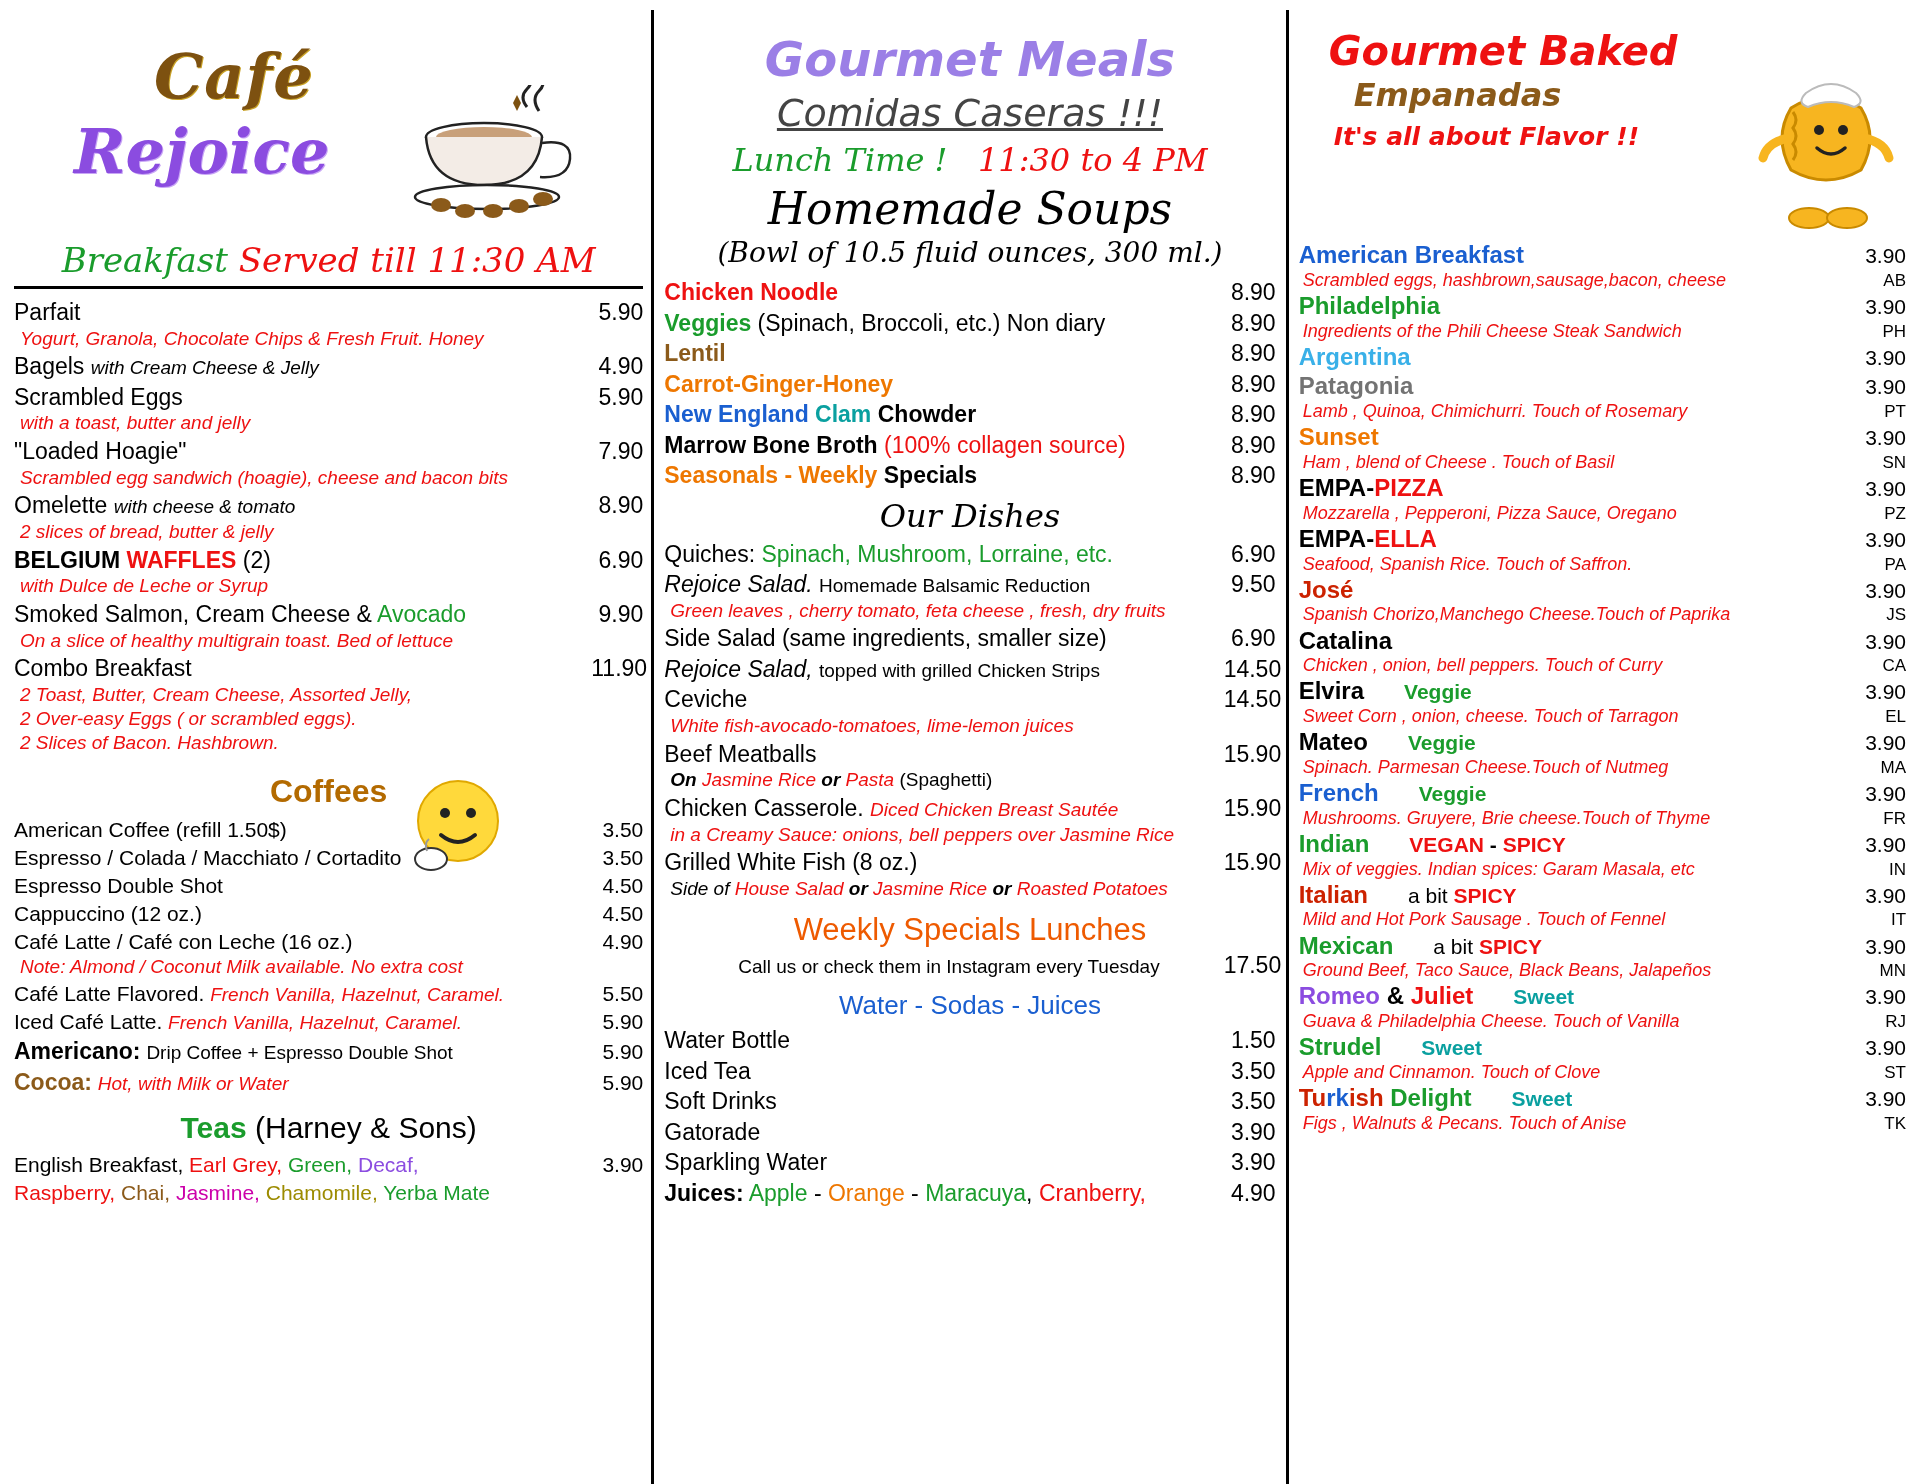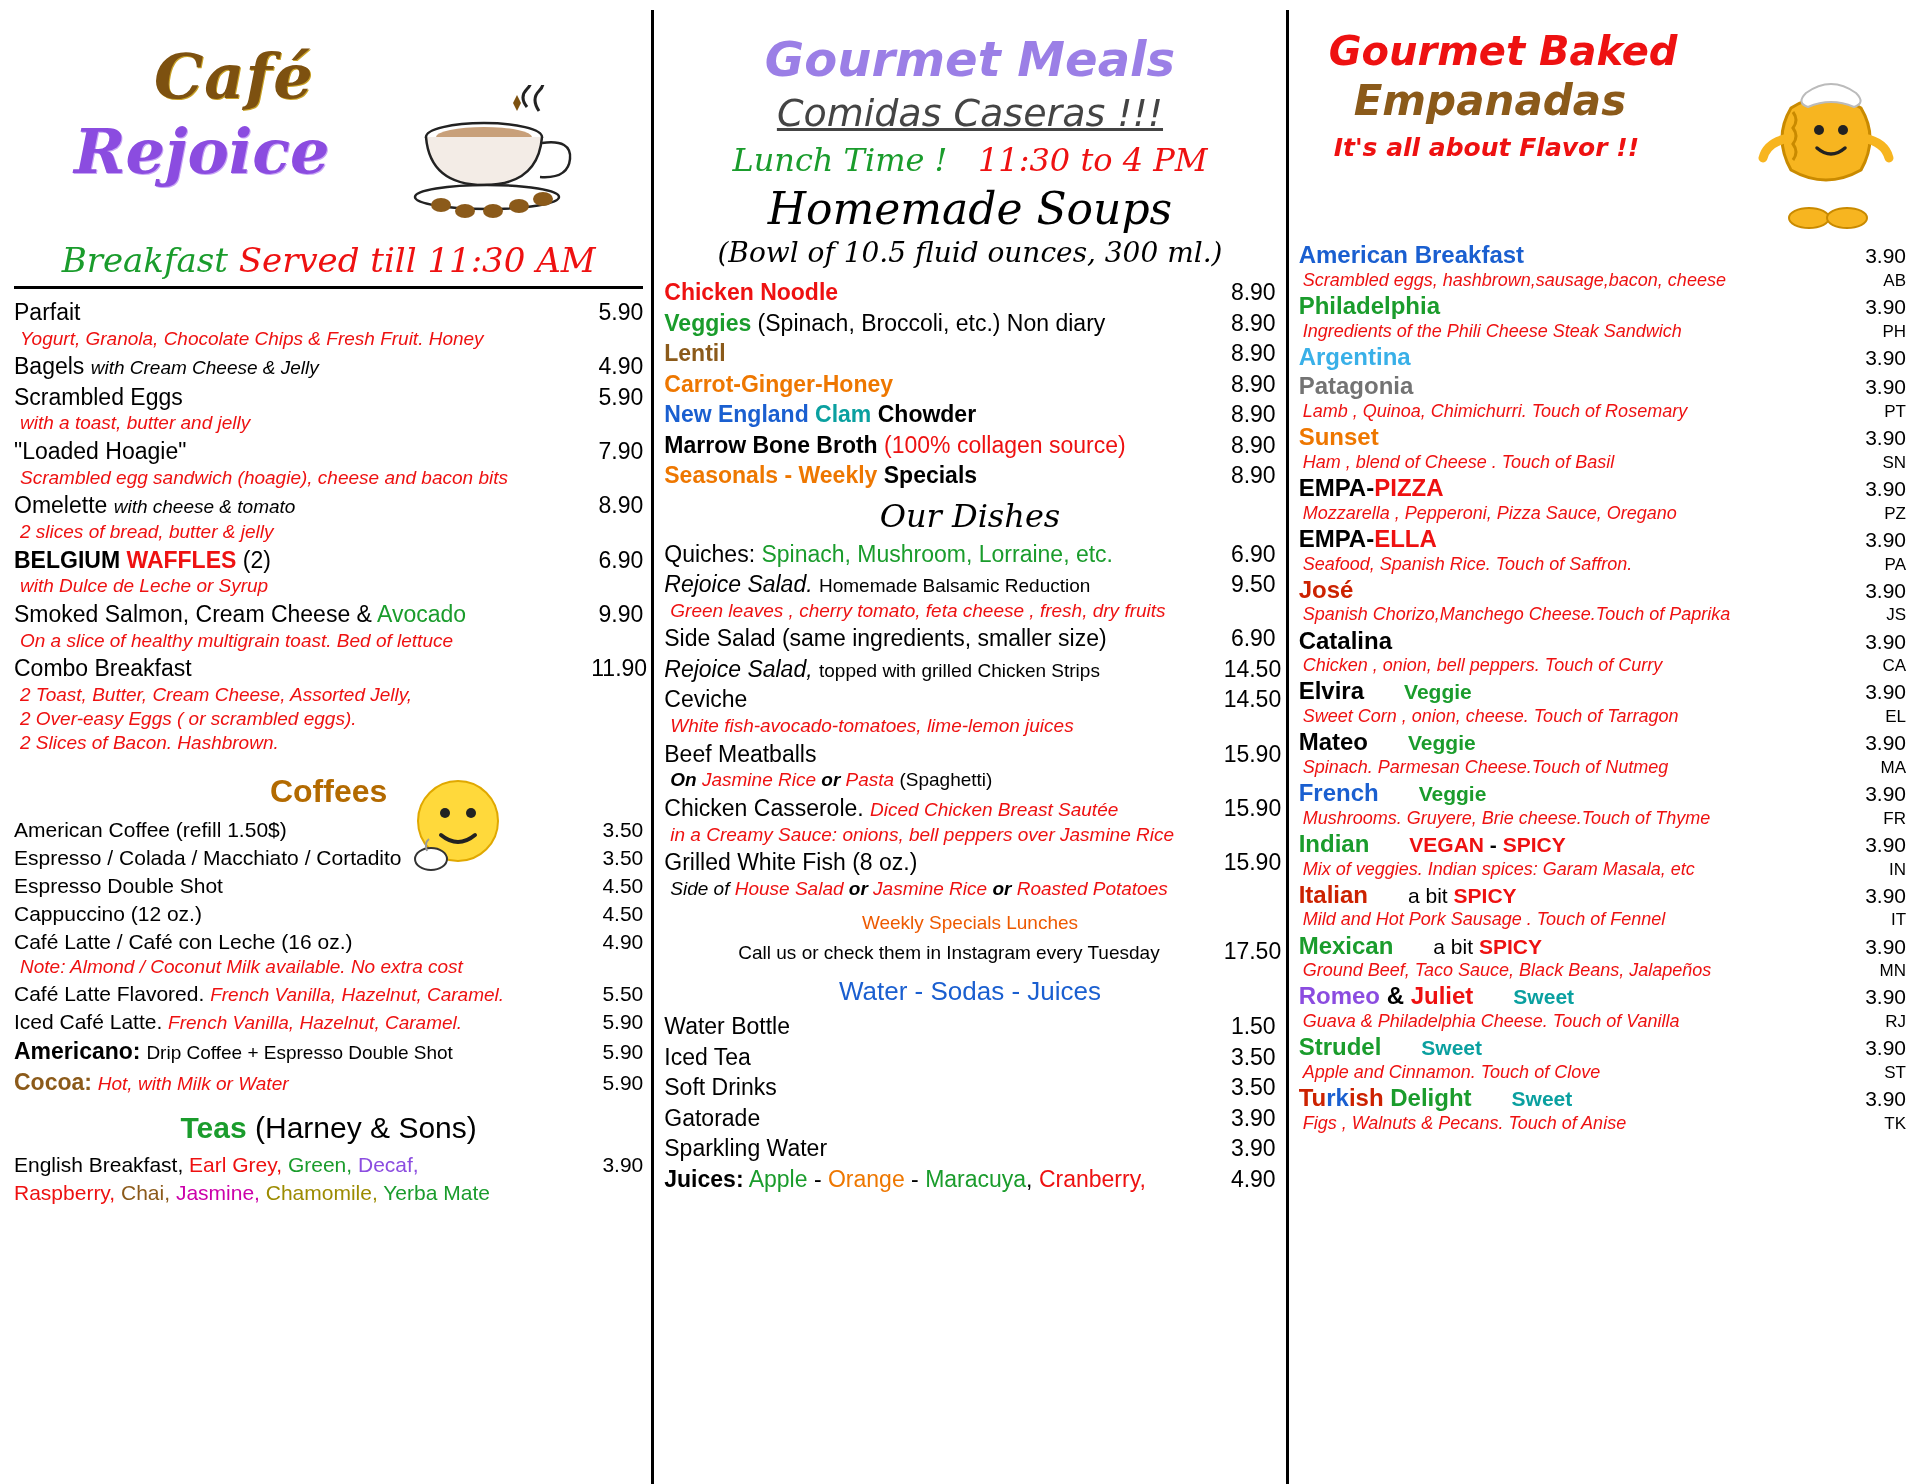--- a/index.html
+++ b/index.html
@@ -44,21 +44,21 @@
     font-family:"DejaVu Sans", sans-serif;font-style:italic;
     font-size:38px;color:#444;text-align:center;margin-top:4px;
     text-decoration:underline;
   }
   .gb-title{
     font-family:"DejaVu Sans", sans-serif;font-style:italic;font-weight:bold;
     font-size:40px;color:#ee1111;margin:18px 0 0 30px;
   }
   .gb-title2{
     font-family:"DejaVu Sans", sans-serif;font-style:italic;font-weight:bold;
-    font-size:42px;color:#8b5a1a;margin:2px 0 0 55px;
+    font-size:32px;color:#8b5a1a;margin:2px 0 0 55px;
   }
   .gb-sub{
     font-family:"DejaVu Sans", sans-serif;font-style:italic;font-weight:bold;
     font-size:25px;color:#ee1111;margin:8px 0 0 35px;
   }
   .emp-art{position:absolute;right:5px;top:40px;width:150px;height:170px;}
 
   
   .sec-breakfast{
     font-family:"DejaVu Serif", serif;font-style:italic;
@@ -70,21 +70,21 @@
   .lunch-hd{
     font-family:"DejaVu Serif", serif;font-style:italic;font-size:32px;text-align:center;margin:6px 0 2px 0;
   }
   .lunch-hd .g{color:#1a9c2c;}
   .lunch-hd .r{color:#ee1111;}
   .soups-hd{
     font-family:"DejaVu Serif", serif;font-style:italic;font-size:44px;text-align:center;margin:4px 0 0 0;color:#000;
   }
   .soups-note{font-family:"DejaVu Serif", serif;font-style:italic;font-size:28px;text-align:center;margin:2px 0 8px 0;}
   .dishes-hd{font-family:"DejaVu Serif", serif;font-style:italic;font-size:32px;text-align:center;margin:6px 0 4px 0;}
-  .weekly-hd{font-family:"Liberation Sans",sans-serif;font-size:19px;text-align:center;color:#ee5a00;margin:10px 0 2px 0;}
+  .weekly-hd{font-family:"Liberation Sans",sans-serif;font-size:31px;text-align:center;color:#ee5a00;margin:10px 0 2px 0;}
   .water-hd{font-family:"Liberation Sans",sans-serif;font-size:26px;text-align:center;color:#1a5fd0;margin:10px 0 4px 0;}
   .coffees-hd{font-family:"Liberation Sans",sans-serif;font-weight:bold;font-size:32px;color:#b36a00;text-align:center;margin:18px 0 6px 0;}
   .teas-hd{font-family:"Liberation Sans",sans-serif;font-weight:bold;font-size:30px;color:#1a9c2c;text-align:center;margin:14px 0 6px 0;}
   .teas-hd .blk{color:#000;font-weight:normal;}
 
   
   .row{display:flex;align-items:baseline;font-size:21px;line-height:1.24;padding:1px 0;}
   .row .name{flex:1 1 auto;padding-right:8px;}
   .row .price{flex:0 0 auto;width:52px;text-align:right;}
   .row .code{flex:0 0 auto;width:34px;text-align:right;font-size:17px;color:#000;}

